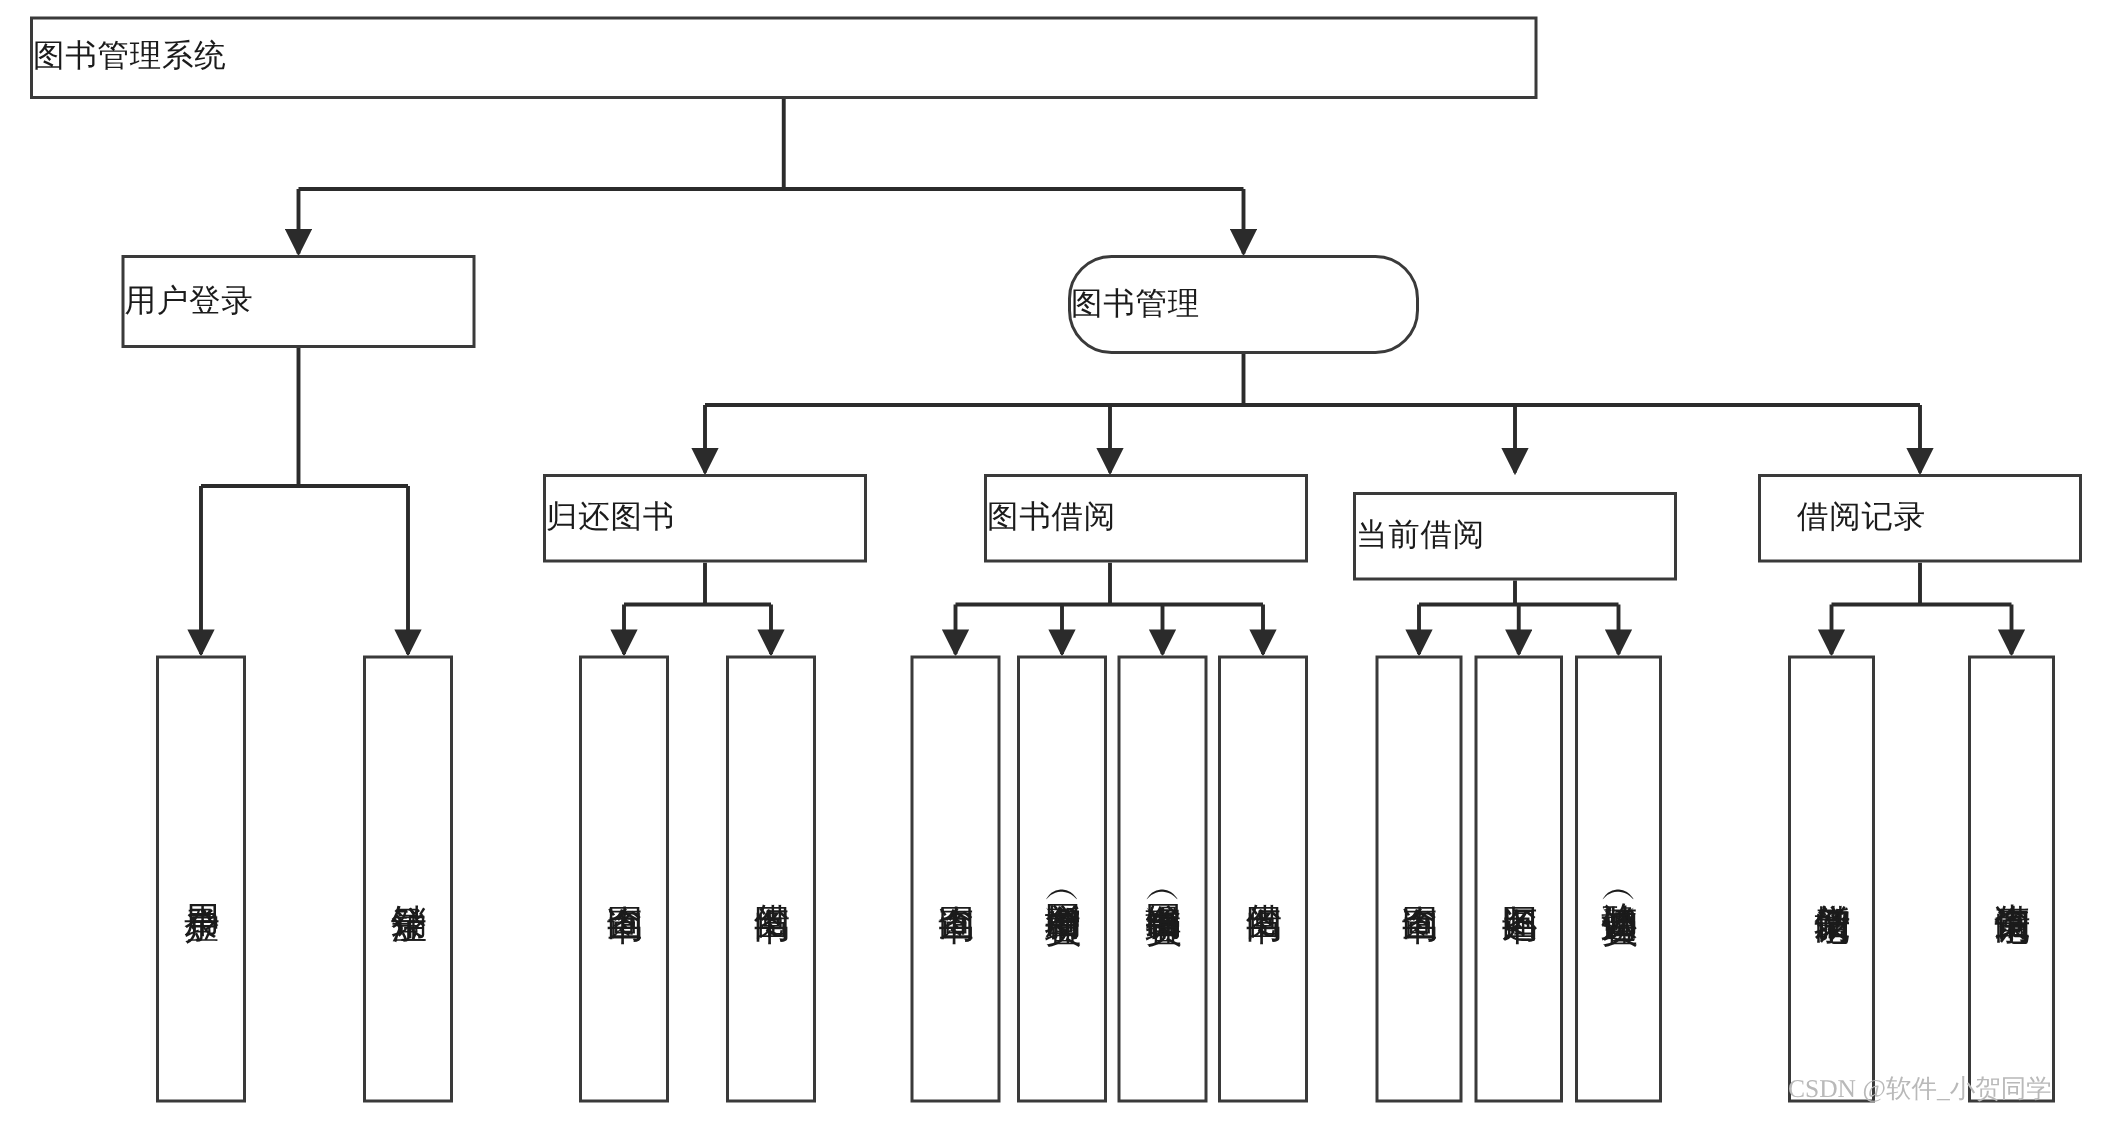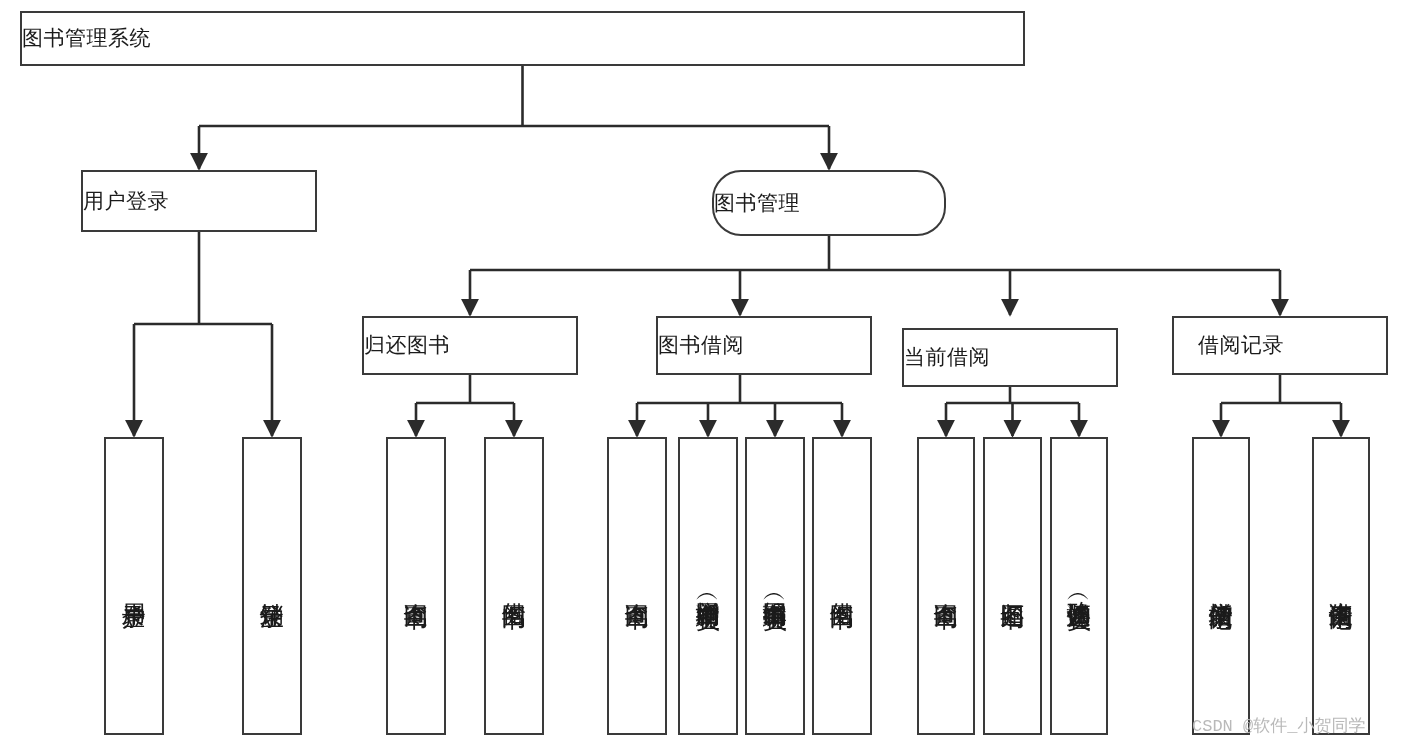--- a/index.html
+++ b/index.html
@@ -38,21 +38,21 @@
     letter-spacing:1px;
     max-height:280px;
   }
   #watermark{
     position:absolute;
     left:1192px;top:714px;
     font-size:17px;
     color:#b9b9b9;
     white-space:nowrap;
     pointer-events:none;
-    font-family:Liberation Mono, monospace;
+    font-family:Liberation Serif, serif;
   }
 </style>
 </head>
 <body>
 
 <div id="canvas">
   <svg class="edges" viewBox="0 0 1405 747" xmlns="http://www.w3.org/2000/svg">
     <defs>
       <marker id="arrow" viewBox="0 0 10 10" refX="9" refY="5" markerWidth="7" markerHeight="7" orient="auto-start-reverse">
         <path d="M 0 0 L 10 5 L 0 10 z" fill="#2b2b2b"></path>

